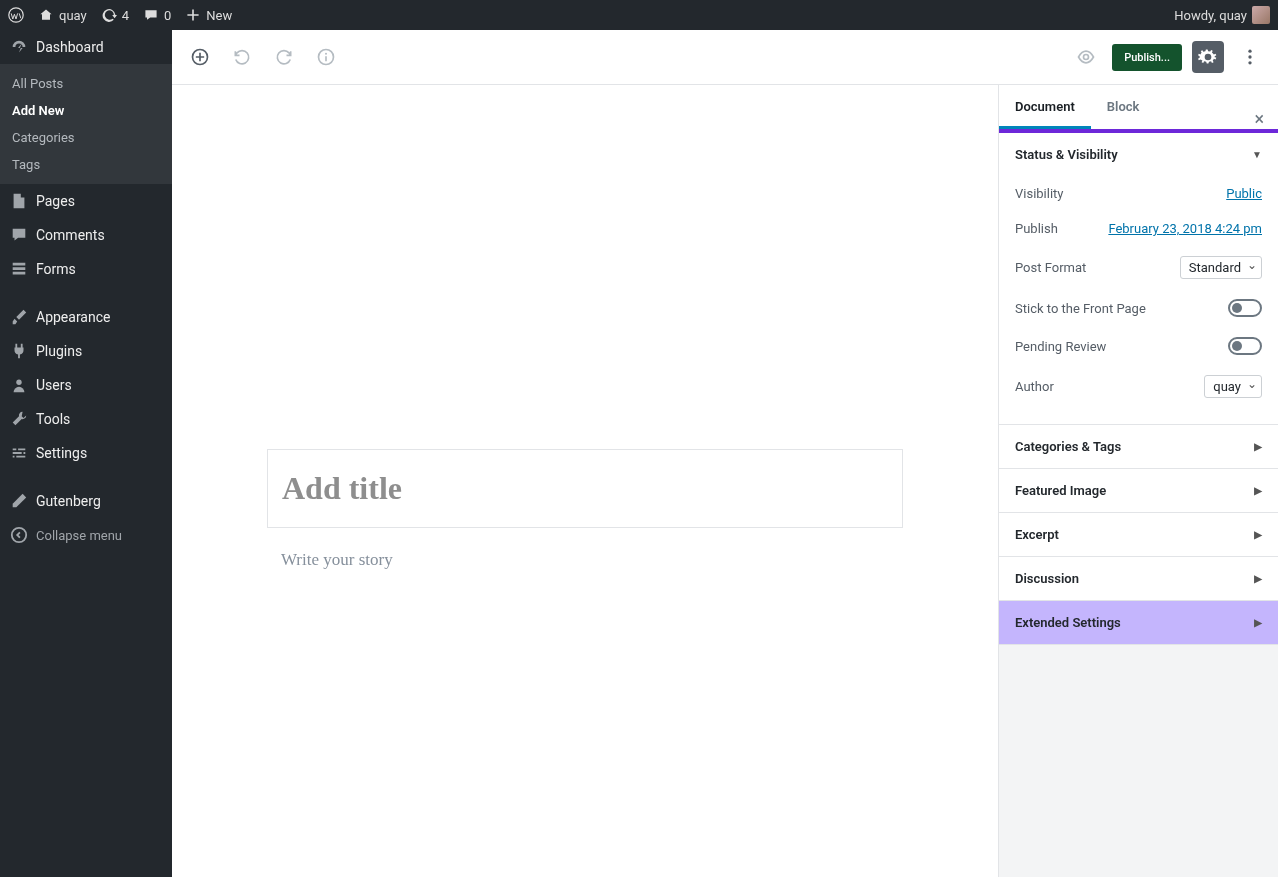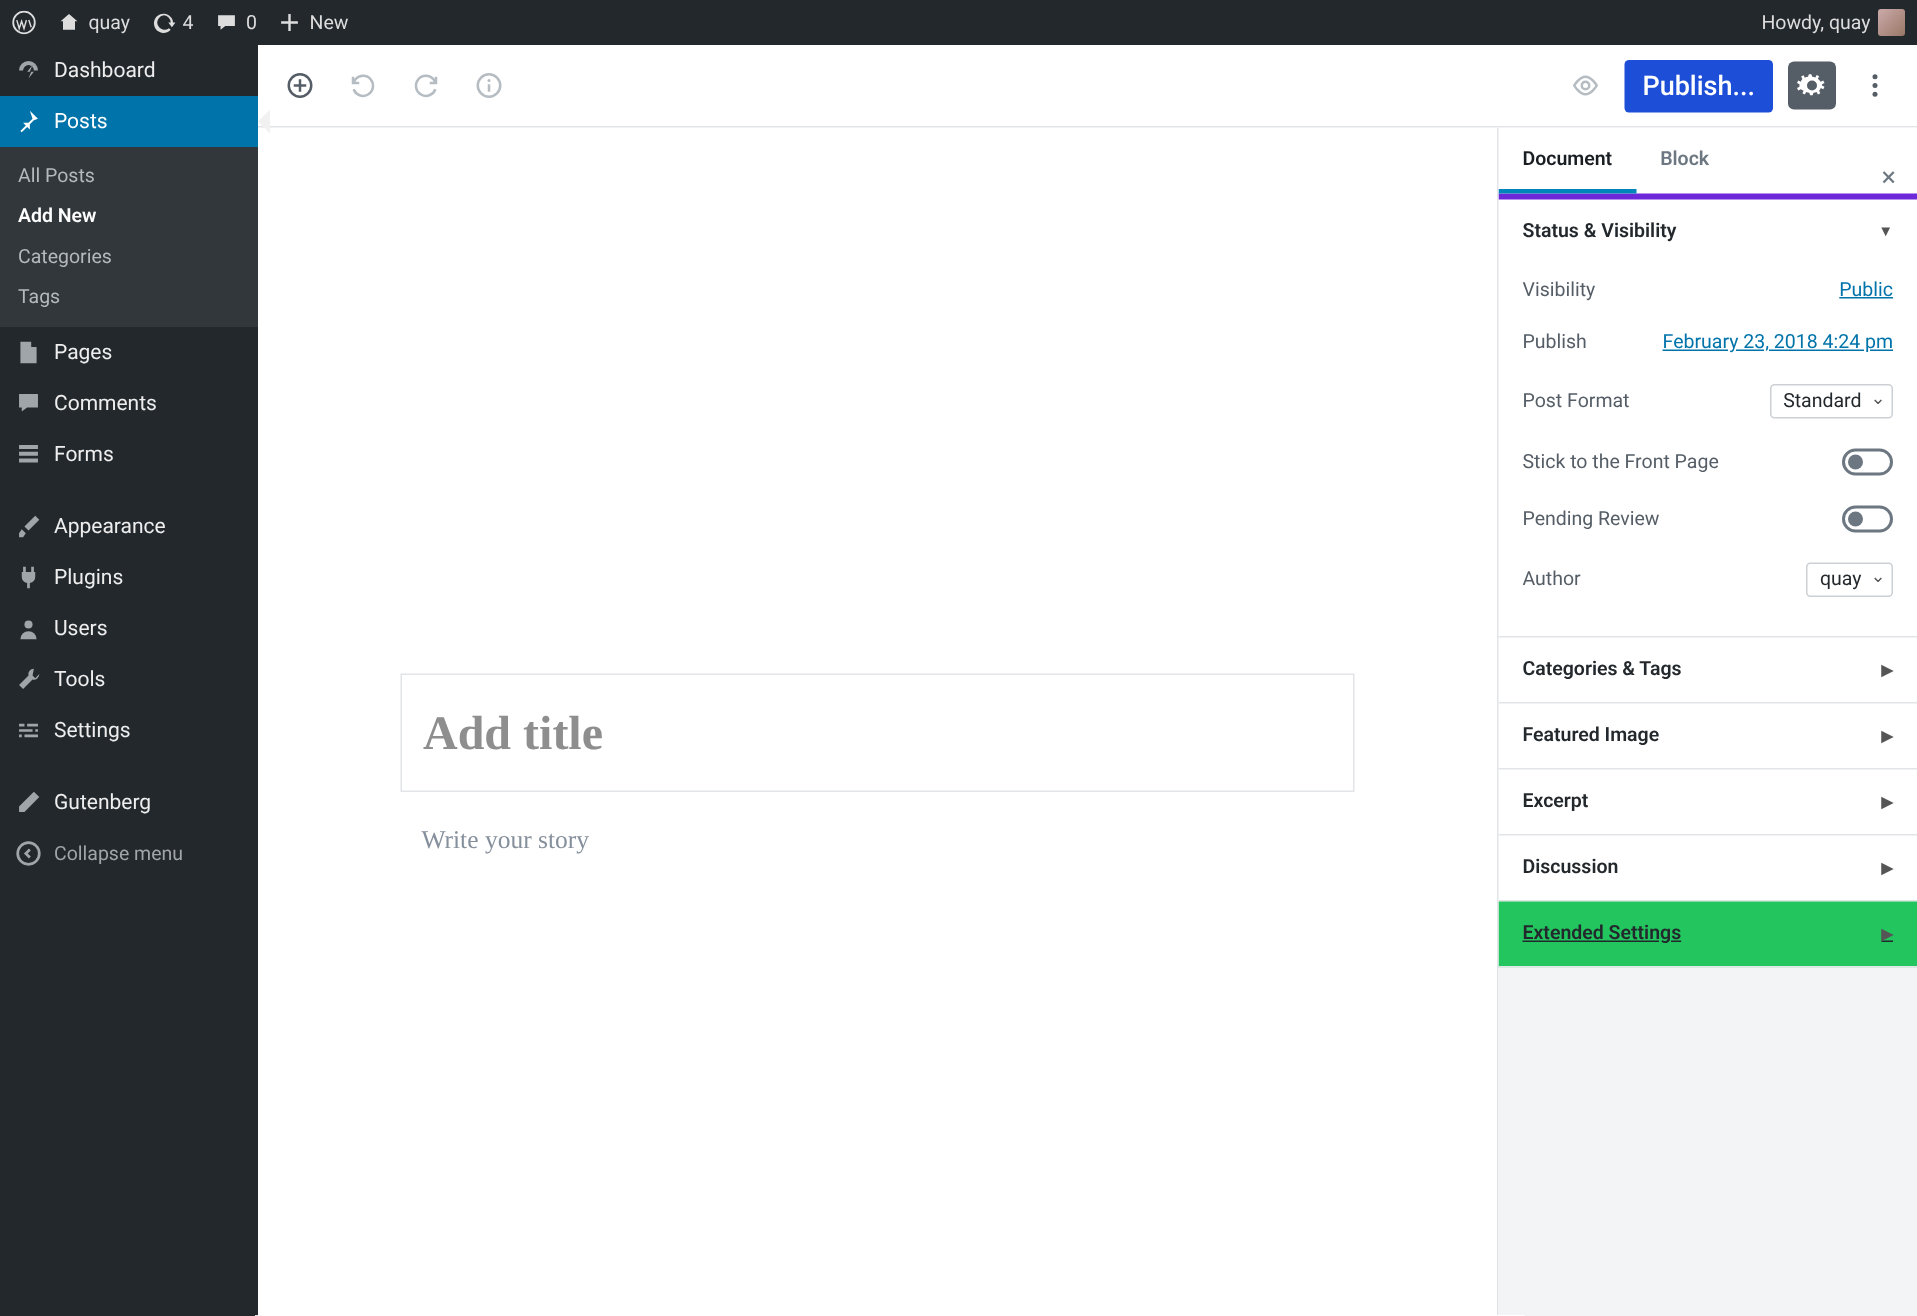--- a/index.html
+++ b/index.html
@@ -34,21 +34,21 @@
 .editor-wrap { flex: 1; display: flex; flex-direction: column; background: #fff; }
 
 
 .toolbar { height: 55px; border-bottom: 1px solid #e2e4e7; display: flex; align-items: center; justify-content: space-between; padding: 0 12px; }
 .tb-left, .tb-right { display: flex; align-items: center; gap: 10px; }
 .tb-icon-btn { width: 32px; height: 32px; display: flex; align-items: center; justify-content: center; cursor: pointer; border-radius: 4px; }
 .tb-icon-btn svg { width: 20px; height: 20px; fill: #555d66; }
 .tb-icon-btn.disabled svg { fill: #b5bcc2; }
 .tb-icon-btn.dark { background: #555d66; }
 .tb-icon-btn.dark svg { fill: #fff; }
-.publish-btn { background: #1d4ed8; color: #fff; padding: 7px 12px; border-radius: 3px; font-size: 18px; font-weight: 500; }
+.publish-btn { background: #14532d; color: #fff; padding: 7px 12px; border-radius: 3px; font-size: 11px; font-weight: 500; }
 
 
 .content-row { flex: 1; display: flex; overflow: hidden; }
 .canvas { flex: 1; padding: 56px 0 0 0; display: flex; flex-direction: column; align-items: center; justify-content: center; }
 .title-input { width: 636px; border: 1px solid #e2e4e7; padding: 20px 14px; font-family: Georgia, serif; font-size: 32px; font-weight: 600; color: #8e8e8e; background: #fff; }
 .body-placeholder { width: 636px; padding: 22px 14px 0; font-family: Georgia, serif; font-size: 17px; color: #86909c; text-align: left; }
 
 
 .rpanel { width: 280px; border-left: 1px solid #e2e4e7; background: #fff; display: flex; flex-direction: column; overflow: hidden; }
 .rpanel-tabs { display: flex; align-items: flex-end; border-bottom: 4px solid #6d28d9; }
@@ -60,21 +60,21 @@
 .panel-head { display: flex; align-items: center; justify-content: space-between; padding: 14px 16px; font-size: 13px; font-weight: 600; cursor: pointer; }
 .panel-head .caret { font-size: 10px; color: #555; }
 .panel-body { padding: 0 16px 16px; font-size: 13px; }
 .panel-row { display: flex; align-items: center; justify-content: space-between; padding: 10px 0; }
 .panel-row label { color: #555d66; }
 .panel-link { color: #0073aa; text-decoration: underline; cursor: pointer; }
 .select { border: 1px solid #ccd0d4; border-radius: 3px; padding: 3px 20px 3px 8px; font-size: 13px; background: #fff; position: relative; }
 .select::after { content: "⌄"; position: absolute; right: 4px; top: 1px; font-size: 12px; pointer-events: none; color: #555; }
 .toggle { width: 34px; height: 18px; border: 2px solid #6c7781; border-radius: 10px; position: relative; cursor: pointer; }
 .toggle::after { content: ""; width: 10px; height: 10px; background: #6c7781; border-radius: 50%; position: absolute; left: 2px; top: 2px; }
-.panel-section.shaded { background: #22c55e; text-decoration: underline; }
+.panel-section.shaded { background: #c4b5fd; }
 .rpanel-rest { flex:1; background:#f3f4f5; }
 </style>
 </head>
 <body>
 
 <div class="admin-bar">
   <div class="admin-bar-left">
     <div class="admin-bar-item">
       <svg viewBox="0 0 20 20">
           <circle cx="10" cy="10" r="9" fill="none" stroke="#ddd" stroke-width="1.5"></circle>
@@ -115,26 +115,20 @@
 </div>
 
 <div class="main">
 
   <div class="sidebar" id="sidebar">
       <div class="sb-item">
         <svg viewBox="0 0 20 20">
           <path d="M10 3a7 7 0 00-7 7h3a4 4 0 018 0h3a7 7 0 00-7-7zm-1 8l4-5-2 5h3l-4 5 2-5z"></path>
         </svg>
         <span>Dashboard</span>
-      </div>
-      <div class="sb-item active">
-        <svg viewBox="0 0 20 20">
-          <path d="M11 2l6 6-3 1-3 3v4l-2-2-4 4-1-1 4-4-2-2h4l3-3z"></path>
-        </svg>
-        <span>Posts</span>
       </div>
       <div class="sb-sub">
         <div class="sb-sub-item">All Posts</div>
         <div class="sb-sub-item current">Add New</div>
         <div class="sb-sub-item">Categories</div>
         <div class="sb-sub-item">Tags</div>
       </div>
       <div class="sb-item">
         <svg viewBox="0 0 20 20">
           <path d="M4 2h8l4 4v12H4zM12 2v4h4"></path>

